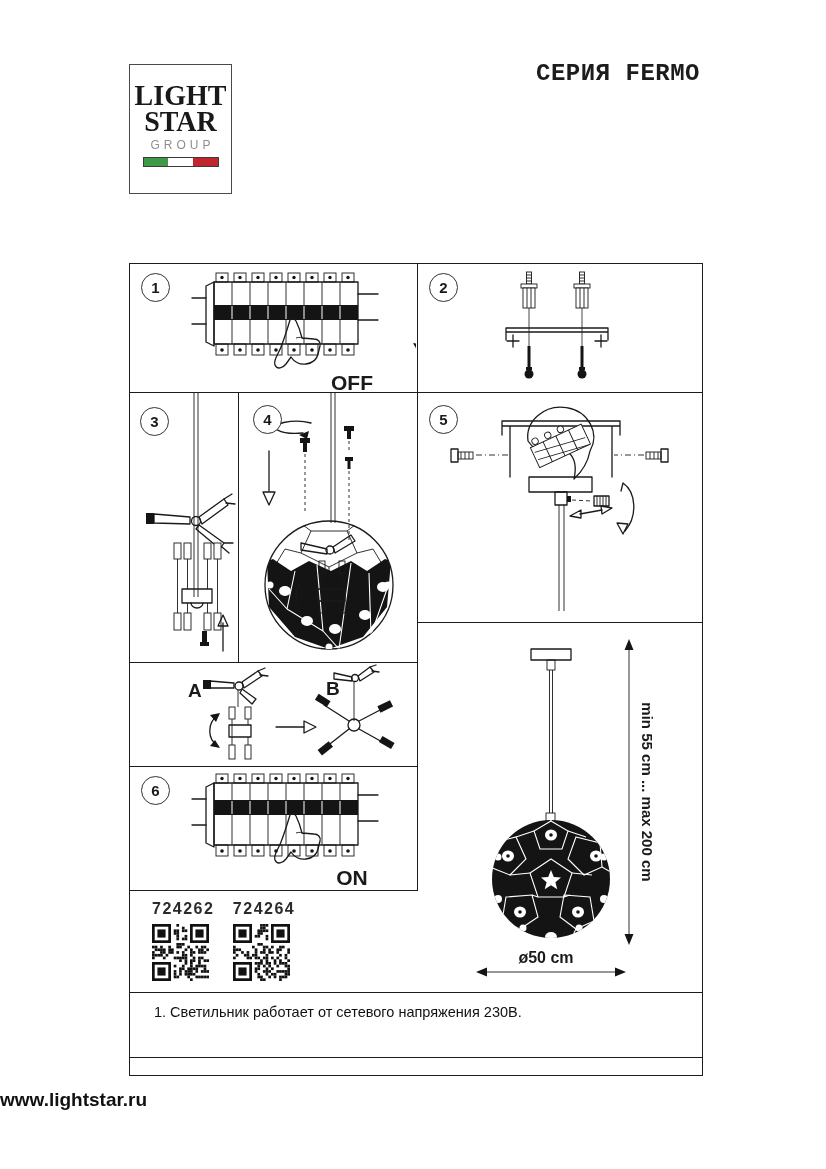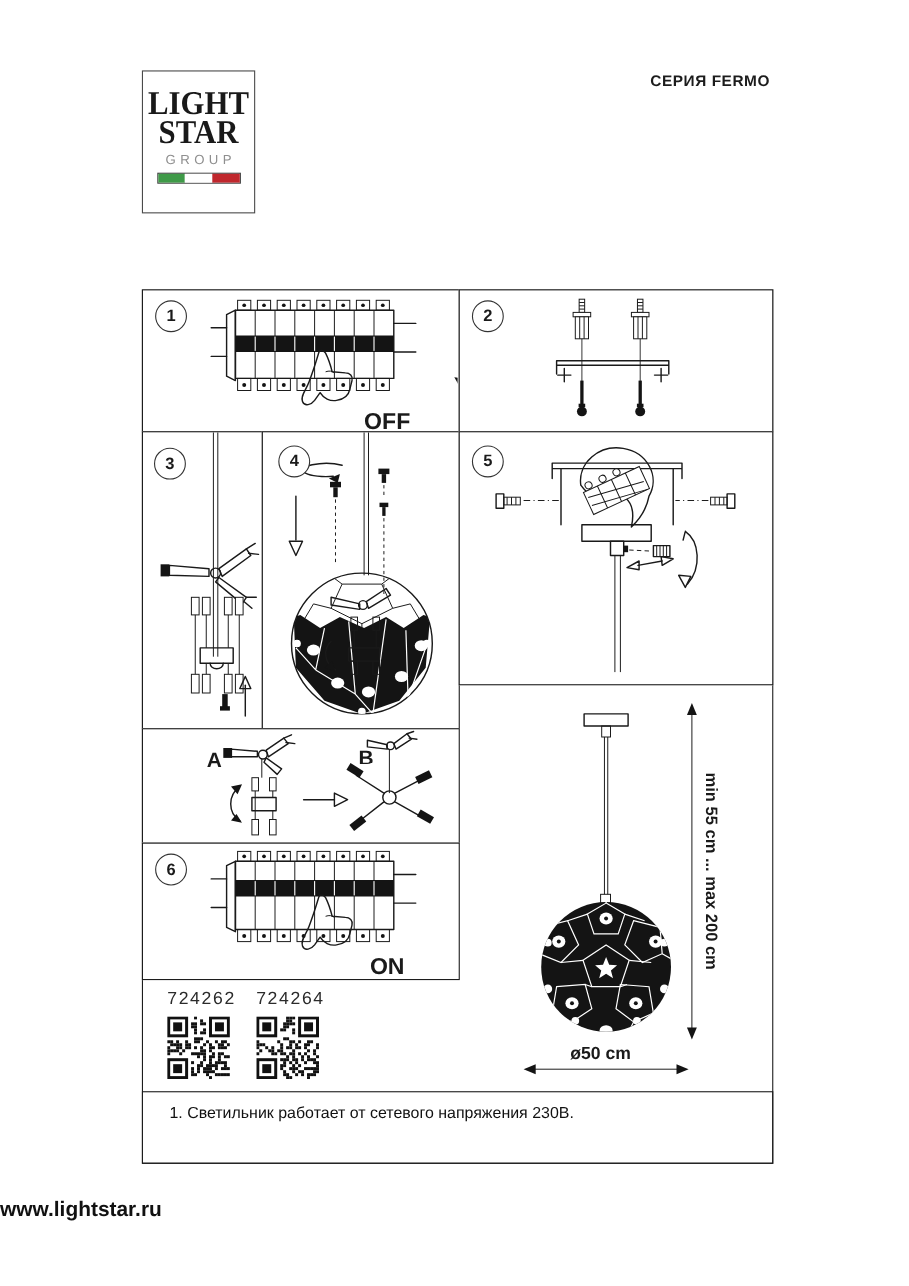--- a/index.html
+++ b/index.html
@@ -8,43 +8,43 @@
   
   .logo-box{position:absolute;left:129px;top:64px;width:103px;height:130px;
             border:1.5px solid #4a4a4a;background:#fff;text-align:center;box-sizing:border-box;}
   .logo-word{font-family:"Liberation Serif",serif;font-weight:bold;font-size:28px;
              line-height:26px;letter-spacing:0px;color:#191919;transform:scaleY(1.08);}
   .logo-word.first{margin-top:17px;}
   .logo-group{font-size:12px;letter-spacing:4px;color:#8f8f8f;margin-top:4px;text-indent:4px;}
   .flag{width:74px;height:8px;border:1px solid #3c3c3c;margin:5px auto 0;display:flex;box-sizing:content-box;}
   .flag div{flex:1;}
   .title-block{position:absolute;right:126px;top:60px;text-align:right;font-weight:bold;color:#1c1c1c;}
-  .title-sm{font-size:14px;letter-spacing:0.5px;line-height:27px;}
+  .title-sm{font-size:24px;letter-spacing:0.5px;line-height:27px;font-family:Liberation Mono, monospace;}
   .title-lg{font-size:22px;letter-spacing:0.3px;line-height:30px;margin-top:28px;}
   
   .panel{position:absolute;border:1.5px solid #1c1c1c;background:#fff;box-sizing:border-box;}
   .openarea{position:absolute;background:transparent;}
   .frame{position:absolute;left:129px;top:263px;width:574px;height:795px;
          border:1.5px solid #1c1c1c;box-sizing:border-box;background:#fff;}
   .step-circle{position:absolute;left:11px;top:9px;width:27px;height:27px;border:1.6px solid #333;
                border-radius:50%;display:flex;align-items:center;justify-content:center;
                font-weight:bold;font-size:15px;background:#fff;z-index:3;}
   .panel svg{position:absolute;left:0;top:0;}
   .ln{fill:none;stroke:#1a1a1a;stroke-width:1.3;stroke-linecap:round;stroke-linejoin:round;}
   .tn{fill:none;stroke:#1a1a1a;stroke-width:0.9;}
   .wh{fill:none;stroke:#ffffff;stroke-width:1.1;}
   .bk{fill:#141414;stroke:none;}
   .svgtxt{font-family:"Liberation Sans",sans-serif;fill:#1a1a1a;}
   
   .qr-area{position:absolute;left:129px;top:890px;width:289px;height:102px;padding:10px 0 0 23px;box-sizing:border-box;}
   .article{display:inline-block;margin-right:14px;vertical-align:top;}
-  .article .code{font-size:16px;font-weight:normal;letter-spacing:1.5px;color:#2b2b2b;}
+  .article .code{font-size:16px;font-weight:bold;letter-spacing:1.5px;color:#2b2b2b;}
   .article svg{display:block;margin-top:6px;}
   
-  .notes{position:absolute;left:129px;top:992px;width:574px;height:66px;border:1.5px solid #1c1c1c;
+  .notes{position:absolute;left:129px;top:992px;width:574px;height:84px;border:1.5px solid #1c1c1c;
          box-sizing:border-box;padding:9px 10px 0 24px;font-size:14.5px;line-height:21px;color:#111;}
   .footer{position:absolute;left:0;width:826px;top:1089px;text-align:left;
           font-size:19px;font-weight:bold;color:#111;}
 </style>
 </head>
 <body>
 
 <div class="sheet">
 
   <div class="logo-box">

